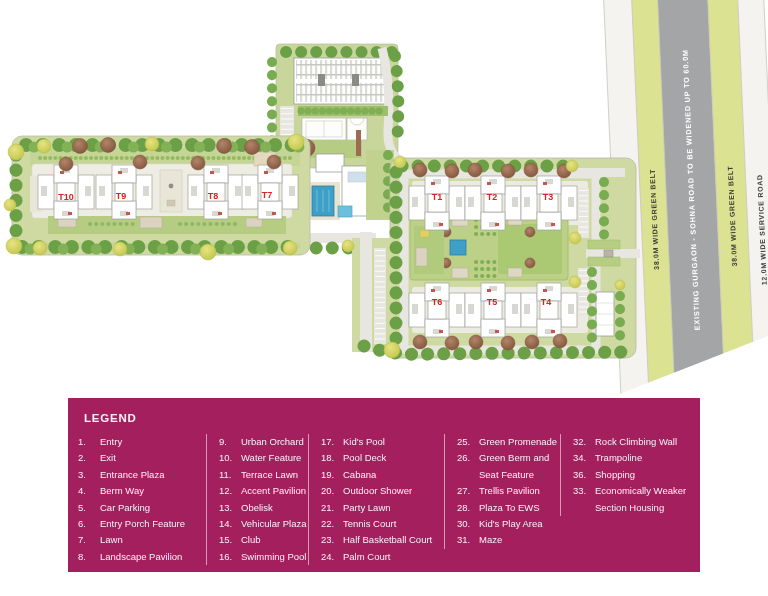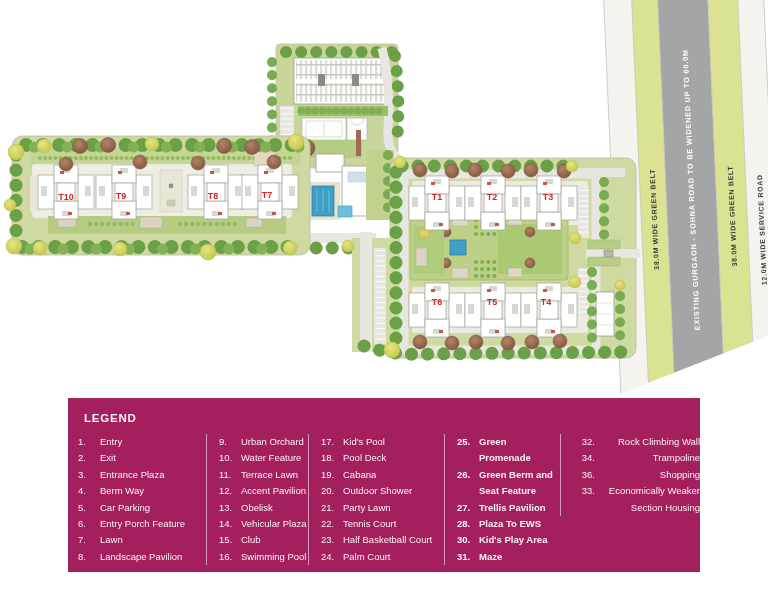--- a/index.html
+++ b/index.html
@@ -8,22 +8,22 @@
   .plan-svg{position:absolute;left:0;top:0;}
   
   .legend{position:absolute;left:68px;top:398px;width:632px;height:174px;background:#a41f5e;
           color:#faf2f6;box-sizing:border-box;padding:14px 0 0 10px;}
   .legend-title{font-size:11.5px;font-weight:bold;letter-spacing:.8px;margin:0 0 0 6px;}
   .legend-cols{display:flex;margin-top:10px;align-items:flex-start;}
   .legend-col{box-sizing:border-box;}
   .legend-col:nth-child(1){width:128px;}
   .legend-col:nth-child(2){width:102px;}
   .legend-col:nth-child(3){width:136px;}
-  .legend-col:nth-child(4){width:116px;font-weight:bold;}
-  .legend-col:nth-child(5){width:140px;text-align:right;}
+  .legend-col:nth-child(4){width:116px;}
+  .legend-col:nth-child(5){width:140px;}
   .legend-col + .legend-col{border-left:1px solid rgba(255,255,255,.55);padding-left:12px;}
   .legend-item{display:flex;font-size:9.5px;line-height:16.4px;}
   .legend-item .num{flex:0 0 22px;width:22px;}
   .legend-item .lab{flex:1;}
 </style>
 </head>
 <body>
 
 <div class="stage">
 

